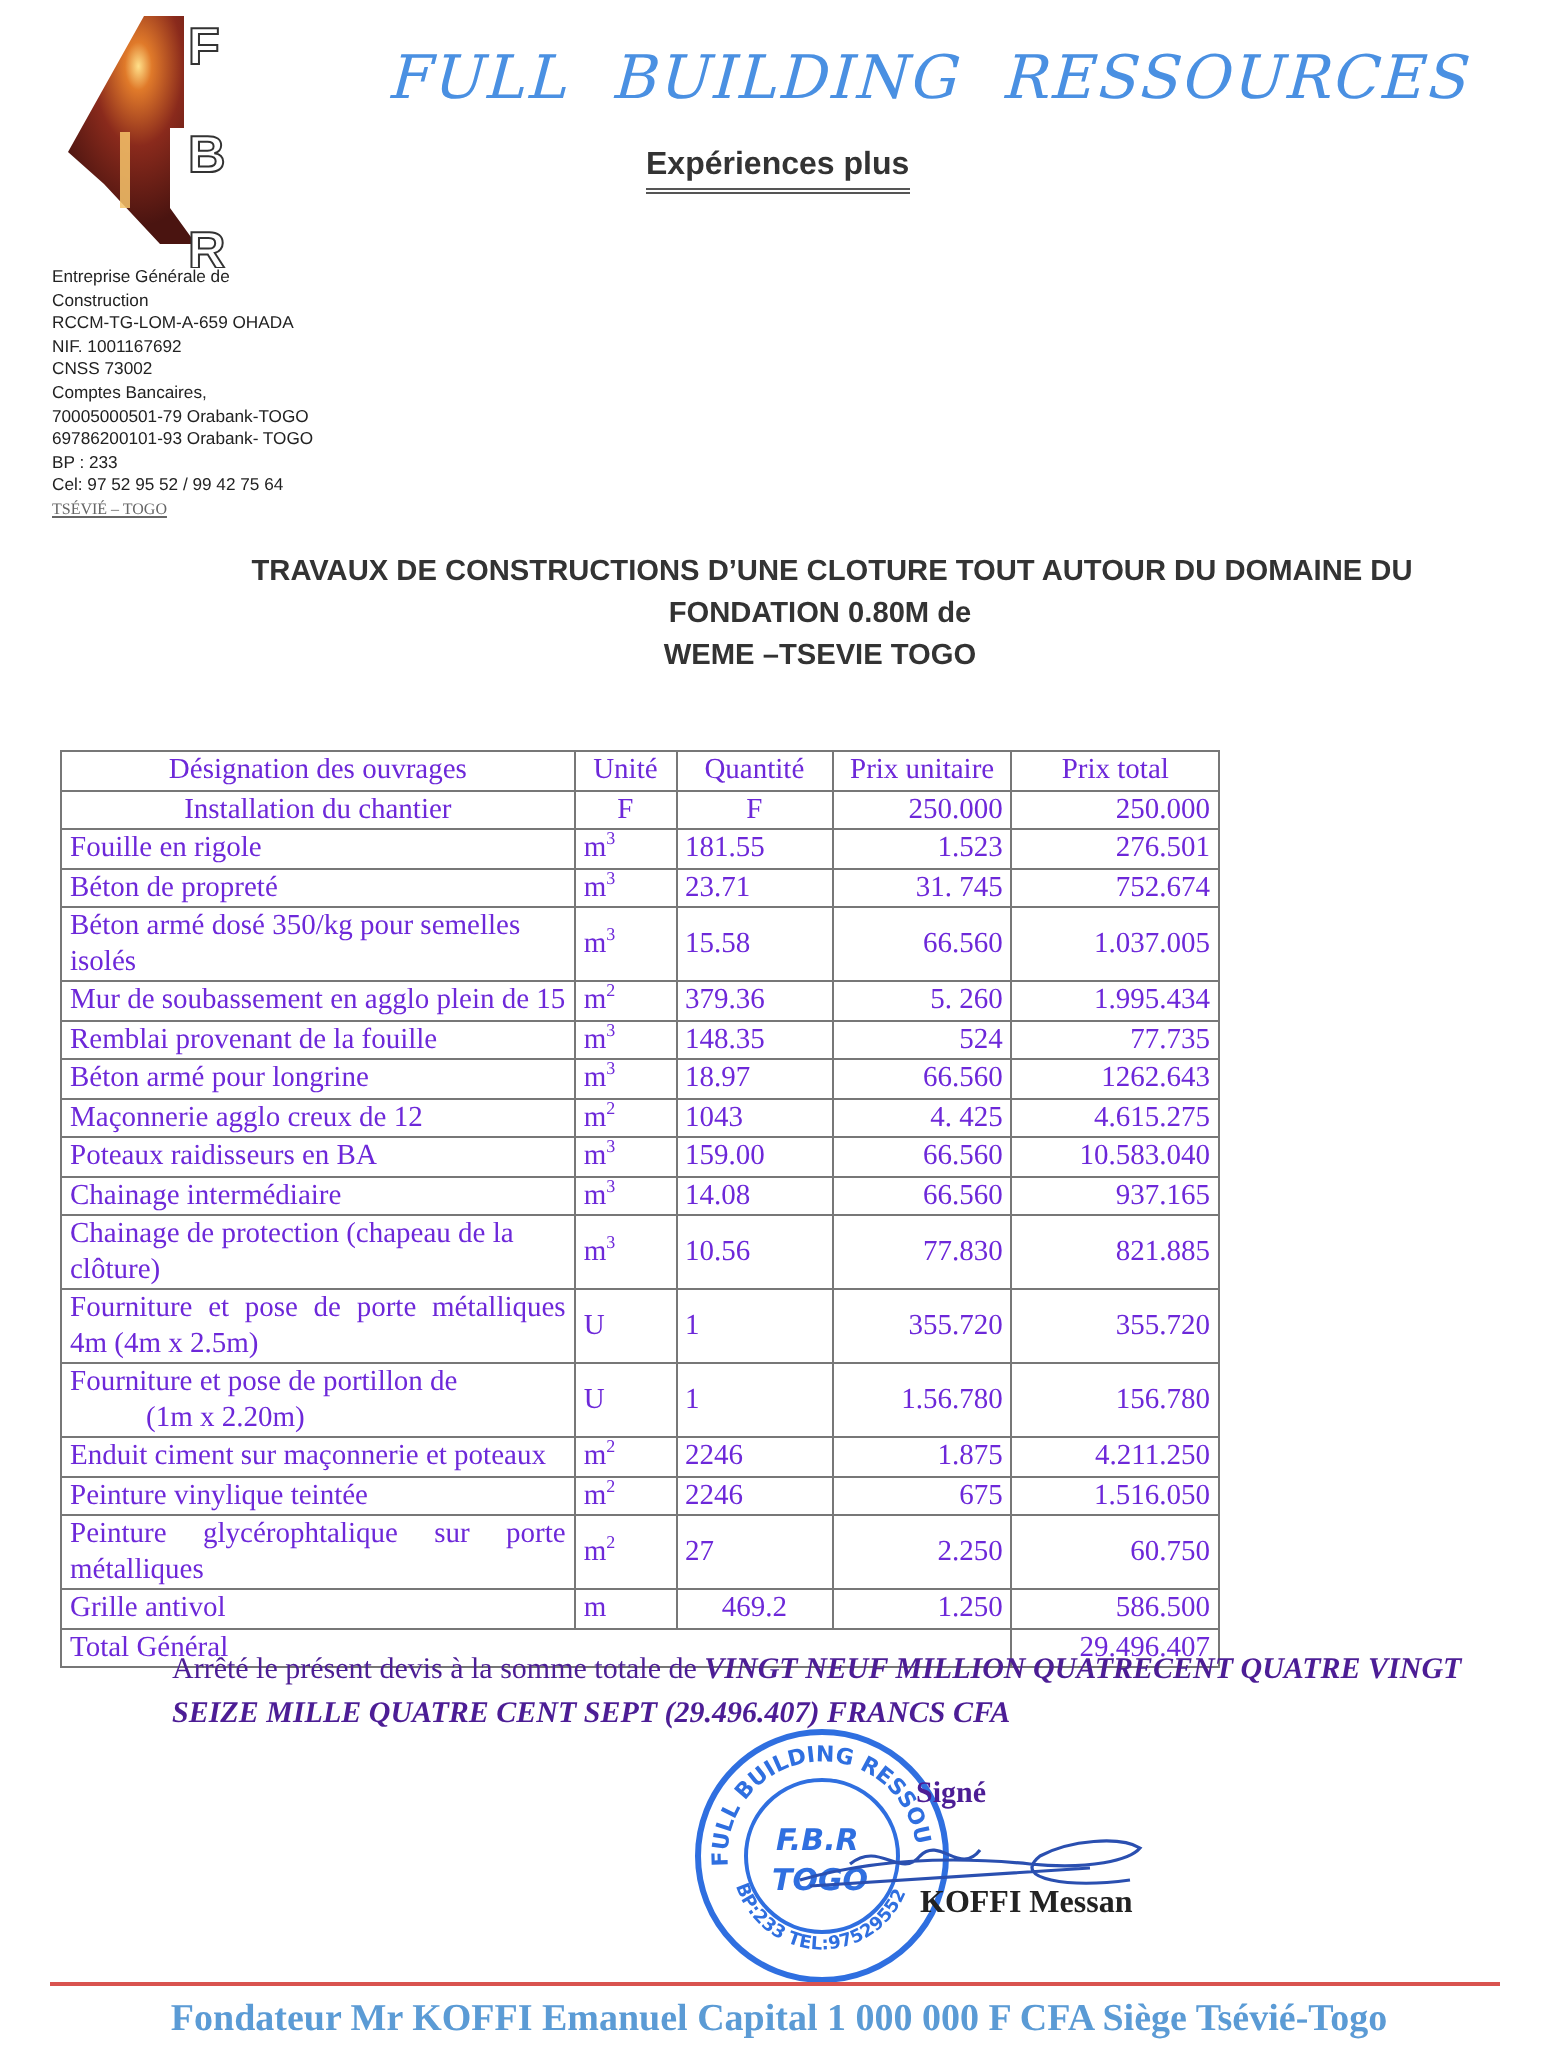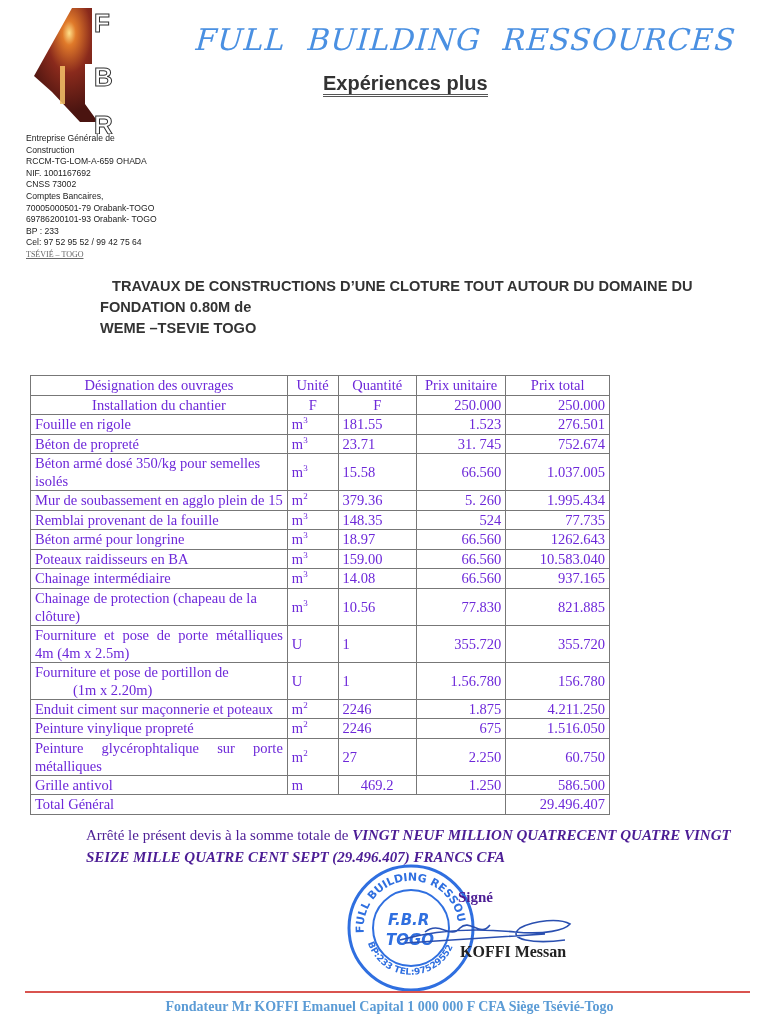--- a/index.html
+++ b/index.html
@@ -13,24 +13,24 @@
       font-size: 8.6px; line-height: 11.6px; color: #222;
     }
     .company-info .city { font-family: "Liberation Serif", serif; color: #666; font-size: 8px; text-decoration: underline; }
     .brand {
       position: absolute; left: 196px; top: 22px; width: 540px; color: #4a90e2;
       font-family: "DejaVu Serif", serif; font-style: italic; font-size: 30px; letter-spacing: 1px;
       display: flex; justify-content: space-between; transform: skewX(-4deg);
     }
     .tagline {
       position: absolute; left: 323px; top: 72px; font-family: "Liberation Sans", sans-serif;
-      font-weight: bold; font-size: 20px; color: #333; border-bottom: 3px double #555; line-height: 22px;
+      font-weight: bold; font-size: 16px; color: #333; border-bottom: 3px double #555; line-height: 22px;
     }
     .title {
-      position: absolute; left: 100px; top: 276px; width: 620px; 
+      position: absolute; left: 100px; top: 276px; width: 620px; text-align: center;
       font-family: "Liberation Sans", sans-serif; font-weight: bold; font-size: 14.6px; line-height: 21px; color: #333;
     }
     .title .l1 { display:block; margin-left: 12px; }
     table.devis {
       position: absolute; left: 30px; top: 375px; width: 580px; border-collapse: collapse;
       font-family: Liberation Serif, serif; font-size: 14.5px; color: #6d28d9;
     }
     table.devis td, table.devis th {
       border: 1px solid #777; padding: 0 4px; height: 18.5px; line-height: 18px; font-weight: normal;
     }
@@ -49,21 +49,21 @@
       position: absolute; left: 86px; top: 824px; width: 660px; font-size: 15px; line-height: 22px; color: #4c1d95;
     }
     .closing b { font-style: italic; font-weight: bold; }
     .stamp { position: absolute; left: 346px; top: 863px; width: 130px; height: 130px; }
     .signe { position: absolute; left: 458px; top: 889px; font-weight: bold; font-size: 15px; color: #4c1d95; }
     .signature { position: absolute; left: 395px; top: 910px; width: 180px; height: 40px; }
     .signer { position: absolute; left: 460px; top: 943px; font-weight: bold; font-size: 16px; color: #222; }
     .footer-line { position: absolute; left: 25px; top: 991px; width: 725px; height: 2px; background: #d9534f; }
     .footer {
       position: absolute; left: 0; top: 999px; width: 779px; text-align: center; color: #5b9bd5;
-      font-family: "Liberation Serif", serif; font-weight: bold; font-size: 14px;
+      font-family: "Liberation Serif", serif; font-weight: bold; font-size: 19px;
     }
   </style>
 </head>
 <body>
 
 <svg class="logo" viewBox="0 0 100 130">
   <defs>
     <radialGradient id="sun" cx="0.55" cy="0.22" r="0.7">
       <stop offset="0" stop-color="#ffe08a"></stop>
       <stop offset="0.15" stop-color="#e07a2a"></stop>
@@ -161,20 +161,27 @@
       <td class="num">77.735</td>
     </tr>
     <tr>
       <td>Béton armé pour longrine</td>
       <td><span>m</span><sup>3</sup></td>
       <td>18.97</td>
       <td class="num">66.560</td>
       <td class="num">1262.643</td>
     </tr>
     <tr>
+      <td>Maçonnerie agglo creux de 12</td>
+      <td><span>m</span><sup>2</sup></td>
+      <td>1043</td>
+      <td class="num">4. 425</td>
+      <td class="num">4.615.275</td>
+    </tr>
+    <tr>
       <td>Poteaux raidisseurs en BA</td>
       <td><span>m</span><sup>3</sup></td>
       <td>159.00</td>
       <td class="num">66.560</td>
       <td class="num">10.583.040</td>
     </tr>
     <tr>
       <td>Chainage intermédiaire</td>
       <td><span>m</span><sup>3</sup></td>
       <td>14.08</td>
@@ -206,21 +213,21 @@
       <td class="tall num">156.780</td>
     </tr>
     <tr>
       <td>Enduit ciment sur maçonnerie  et poteaux</td>
       <td><span>m</span><sup>2</sup></td>
       <td>2246</td>
       <td class="num">1.875</td>
       <td class="num">4.211.250</td>
     </tr>
     <tr>
-      <td>Peinture vinylique propreté</td>
+      <td>Peinture vinylique teintée</td>
       <td><span>m</span><sup>2</sup></td>
       <td>2246</td>
       <td class="num">675</td>
       <td class="num">1.516.050</td>
     </tr>
     <tr>
       <td class="tall justify">Peinture glycérophtalique sur porte métalliques</td>
       <td class="tall"><span>m</span><sup>2</sup></td>
       <td class="tall">27</td>
       <td class="tall num">2.250</td>

